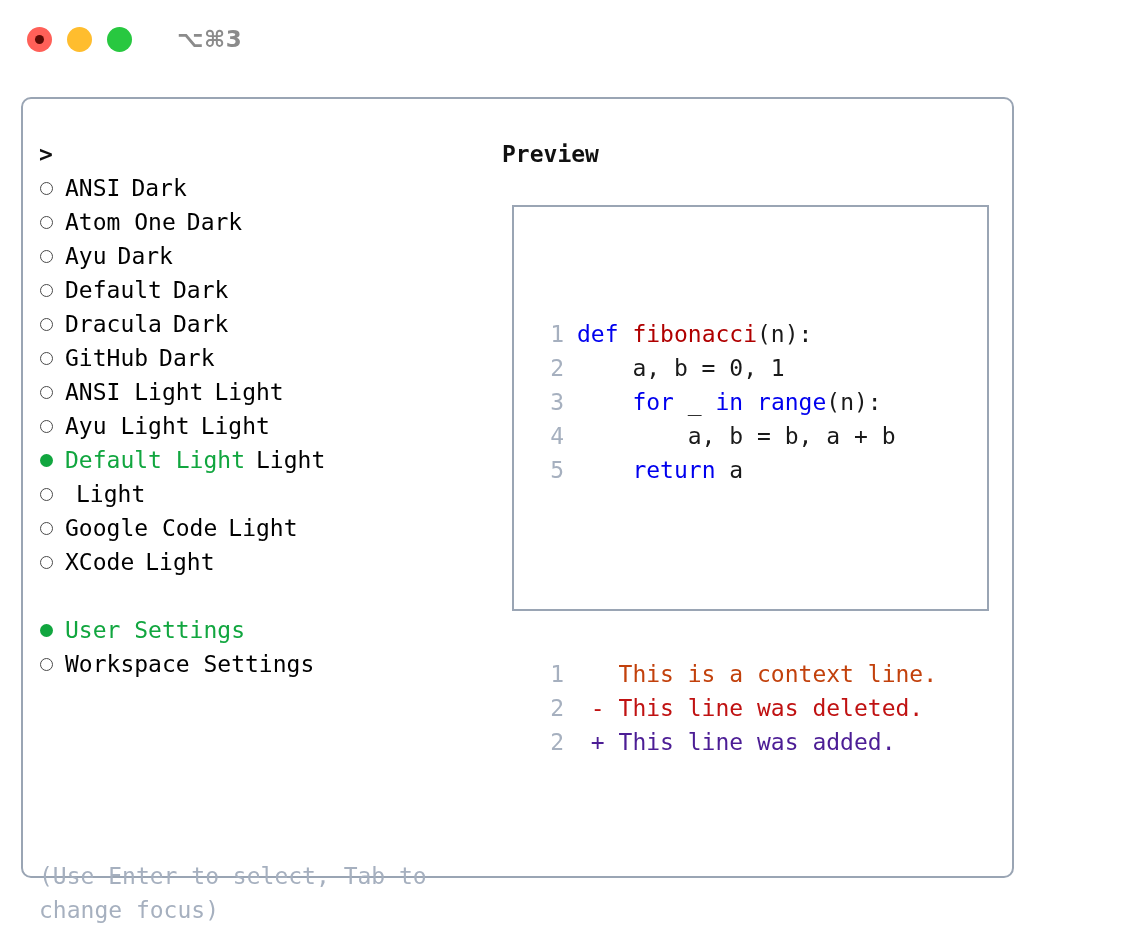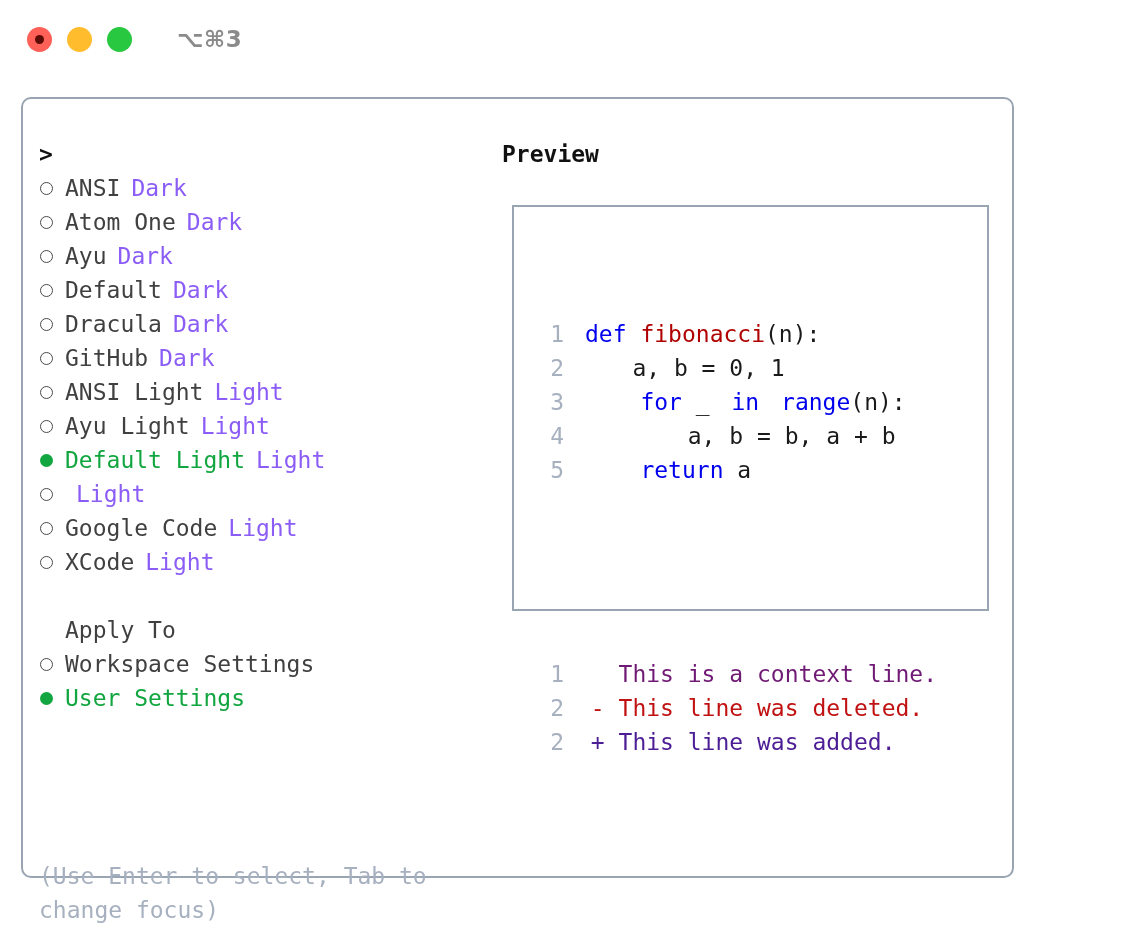--- a/index.html
+++ b/index.html
@@ -123,24 +123,24 @@
   .heading-row .marker {
     font-weight: 700;
     color: #111111;
   }
   .heading-text {
     font-weight: 700;
     color: #111111;
     font-size: 23px;
   }
 
-  .item-name { color: #404040; }
+  .item-name { color: #000000; }
   .row.selected .item-name { color: #11a63f; }
   .badge {
-    color: #8b5cf6;
+    color: #000000;
     margin-left: 11px;
   }
 
   .spacer-row { height: 34px; }
 
   #hint {
     position: absolute;
     left: 16px;
     top: 760px;
     width: 420px;
@@ -187,27 +187,27 @@
   .cline { display: flex; align-items: baseline; height: 34px; }
   .lnum {
     width: 26px;
     flex: 0 0 26px;
     text-align: right;
     color: #a6b0bf;
     margin-right: 13px;
   }
   .ctext { white-space: pre; }
 
-  .tok-kw   { color: #0000ee; margin-left: 8px; }
+  .tok-kw   { color: #0000ee; }
   .tok-fn   { color: #b00000; }
   .tok-plain{ color: #1a1a1a; }
 
   .blank-line { height: 34px; }
 
-  .dline-ctx { color: #701a75; }
+  .dline-ctx { color: #c2410c; }
   .dline-del { color: #c01212; text-align: center; }
   .dline-add { color: #4c1d95; }
 </style>
 </head>
 <body>
 
 <div id="window">
 
   <div id="titlebar">
     <div class="dot red">
@@ -236,28 +236,24 @@
           <div class="row"><span class="marker"><span class="bullet-empty"></span></span><span class="item-name">ANSI Light</span><span class="badge">Light</span></div>
           <div class="row"><span class="marker"><span class="bullet-empty"></span></span><span class="item-name">Ayu Light</span><span class="badge">Light</span></div>
           <div class="row selected"><span class="marker"><span class="bullet-filled"></span></span><span class="item-name">Default Light</span><span class="badge">Light</span></div>
           <div class="row"><span class="marker"><span class="bullet-empty"></span></span><span class="badge">Light</span></div>
           <div class="row"><span class="marker"><span class="bullet-empty"></span></span><span class="item-name">Google Code</span><span class="badge">Light</span></div>
           <div class="row"><span class="marker"><span class="bullet-empty"></span></span><span class="item-name">XCode</span><span class="badge">Light</span></div>
         </div>
 
       <div class="spacer-row"></div>
 
-      <div class="row">
-        <span class="marker"></span>
-        <span class="item-name">Apply To</span>
-      </div>
 
       <div id="apply-items">
+          <div class="row selected"><span class="marker"><span class="bullet-filled"></span></span><span class="item-name">User Settings</span></div>
           <div class="row"><span class="marker"><span class="bullet-empty"></span></span><span class="item-name">Workspace Settings</span></div>
-          <div class="row selected"><span class="marker"><span class="bullet-filled"></span></span><span class="item-name">User Settings</span></div>
         </div>
 
     </div>
 
     <div id="hint">(Use Enter to select, Tab to change focus)</div>
 
     <div id="right-col">
       <div id="preview-title">Preview</div>
     </div>
 

